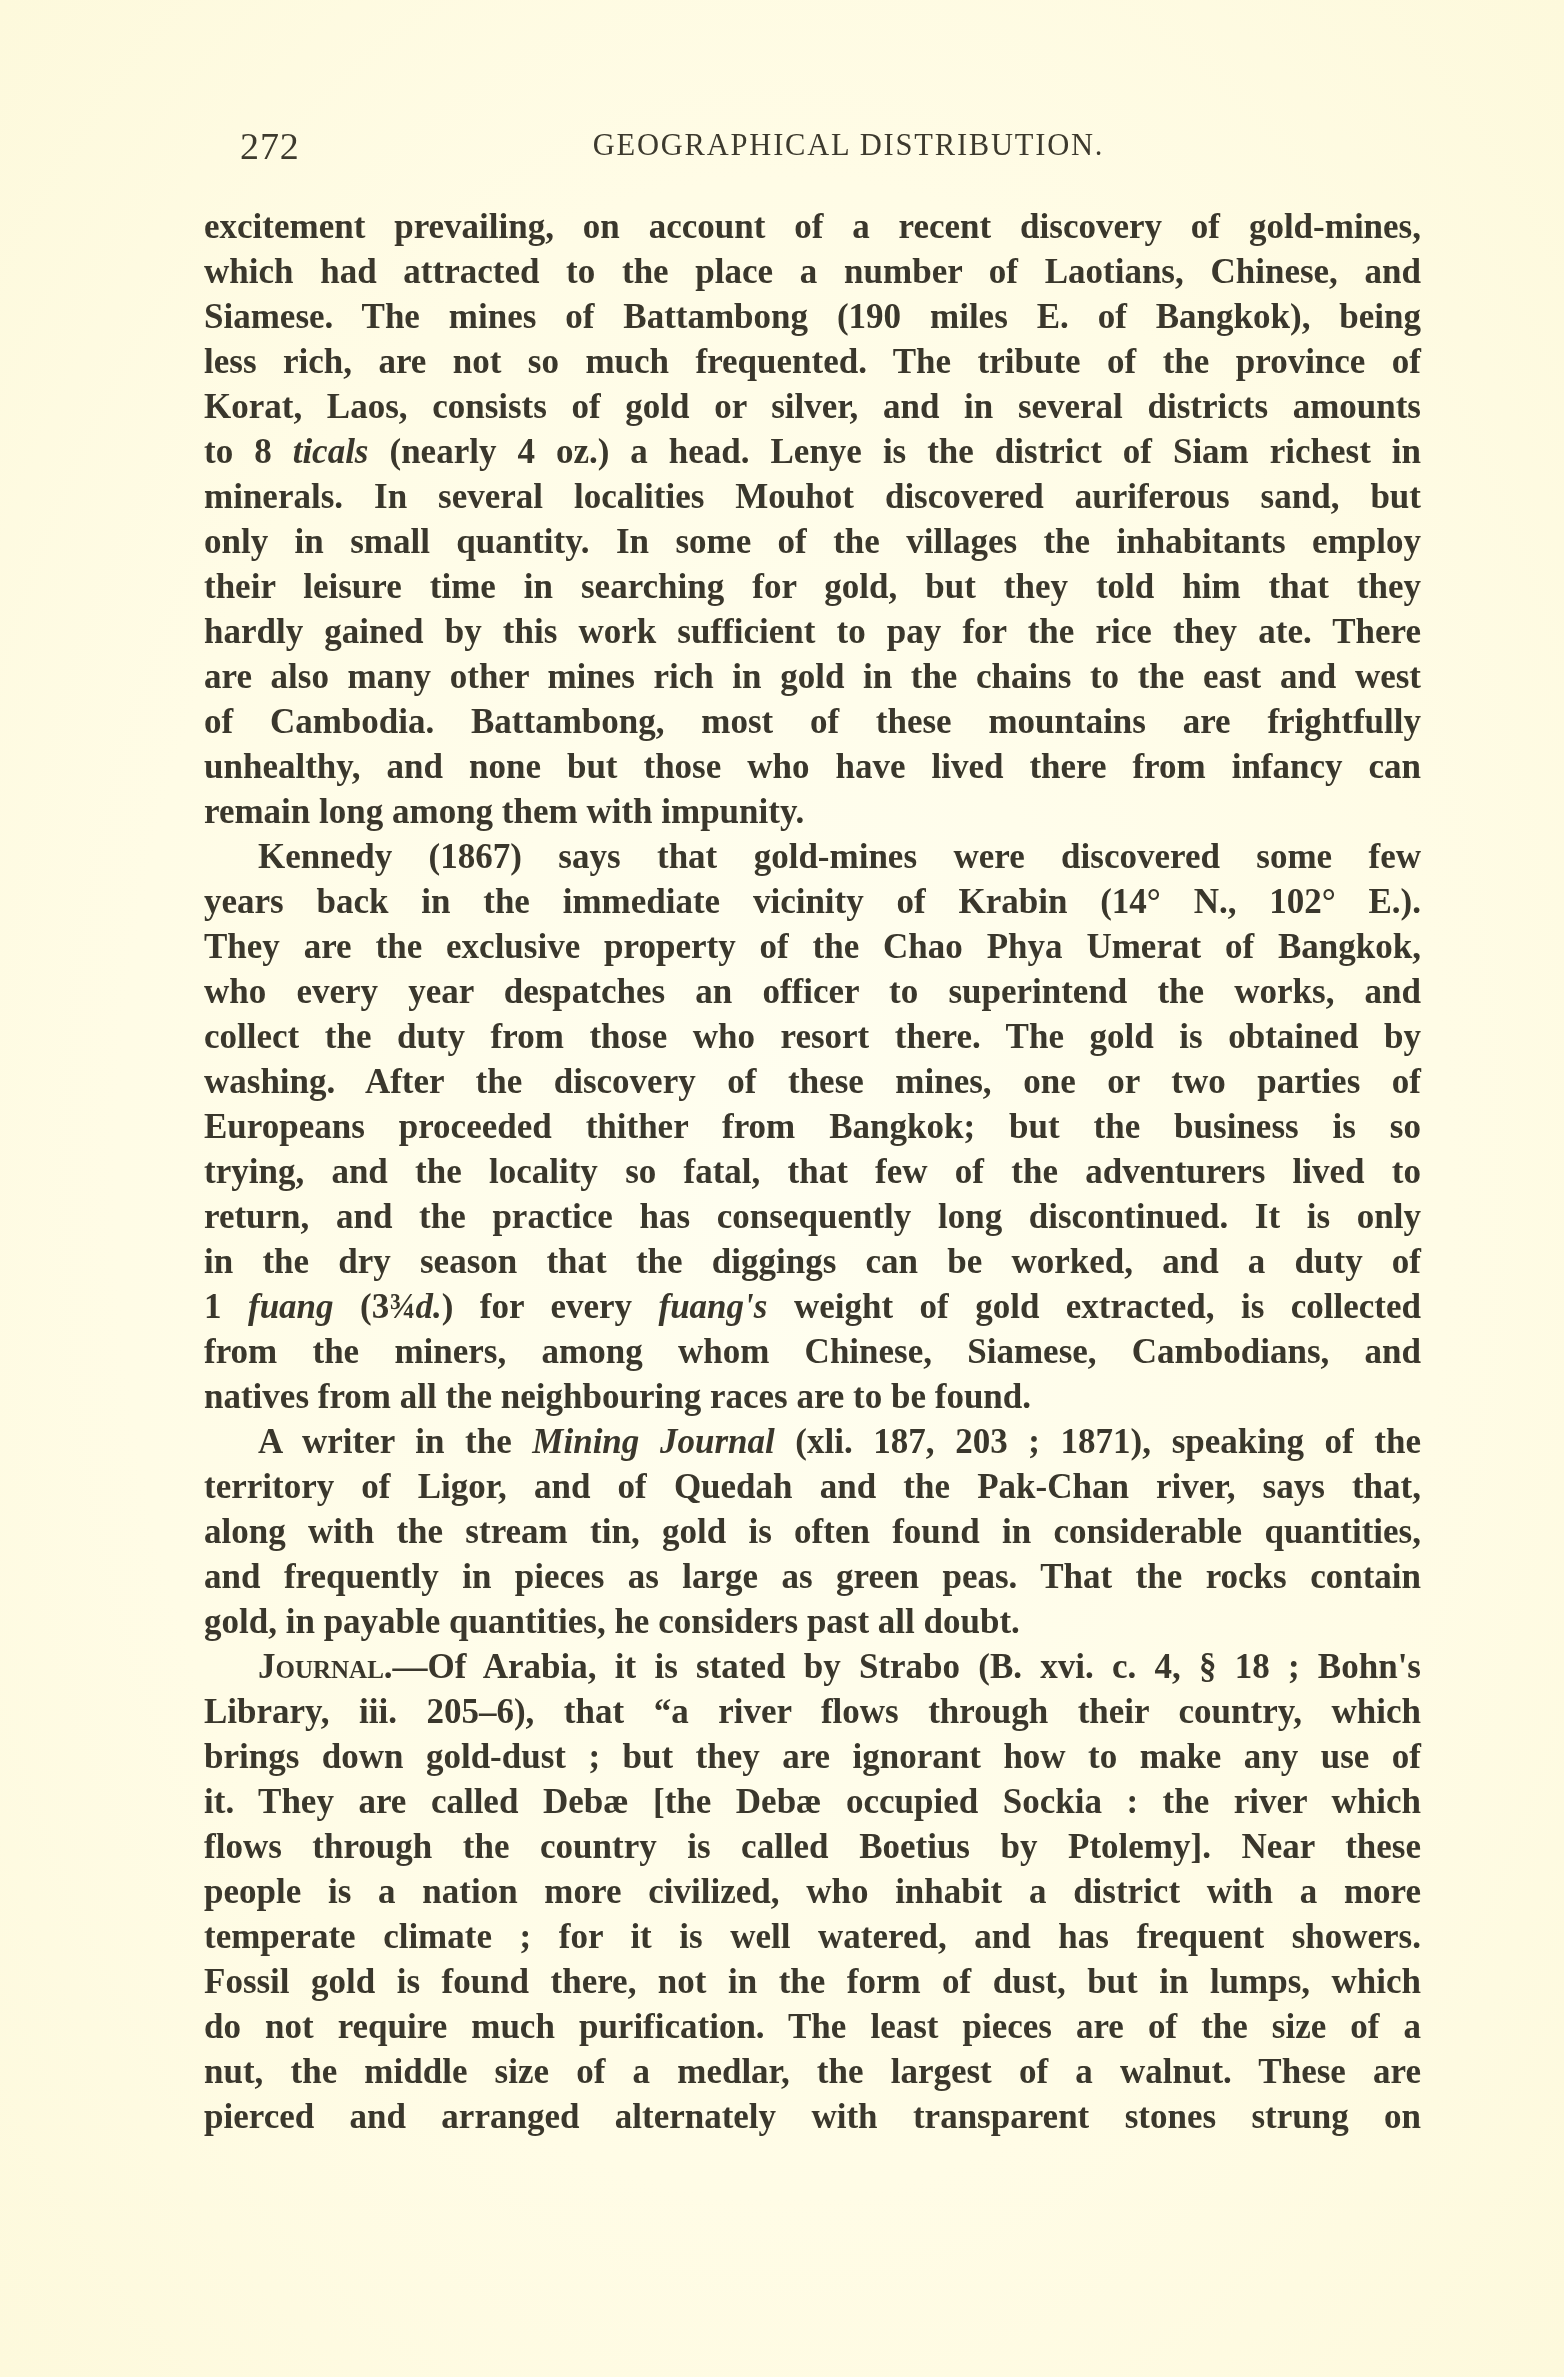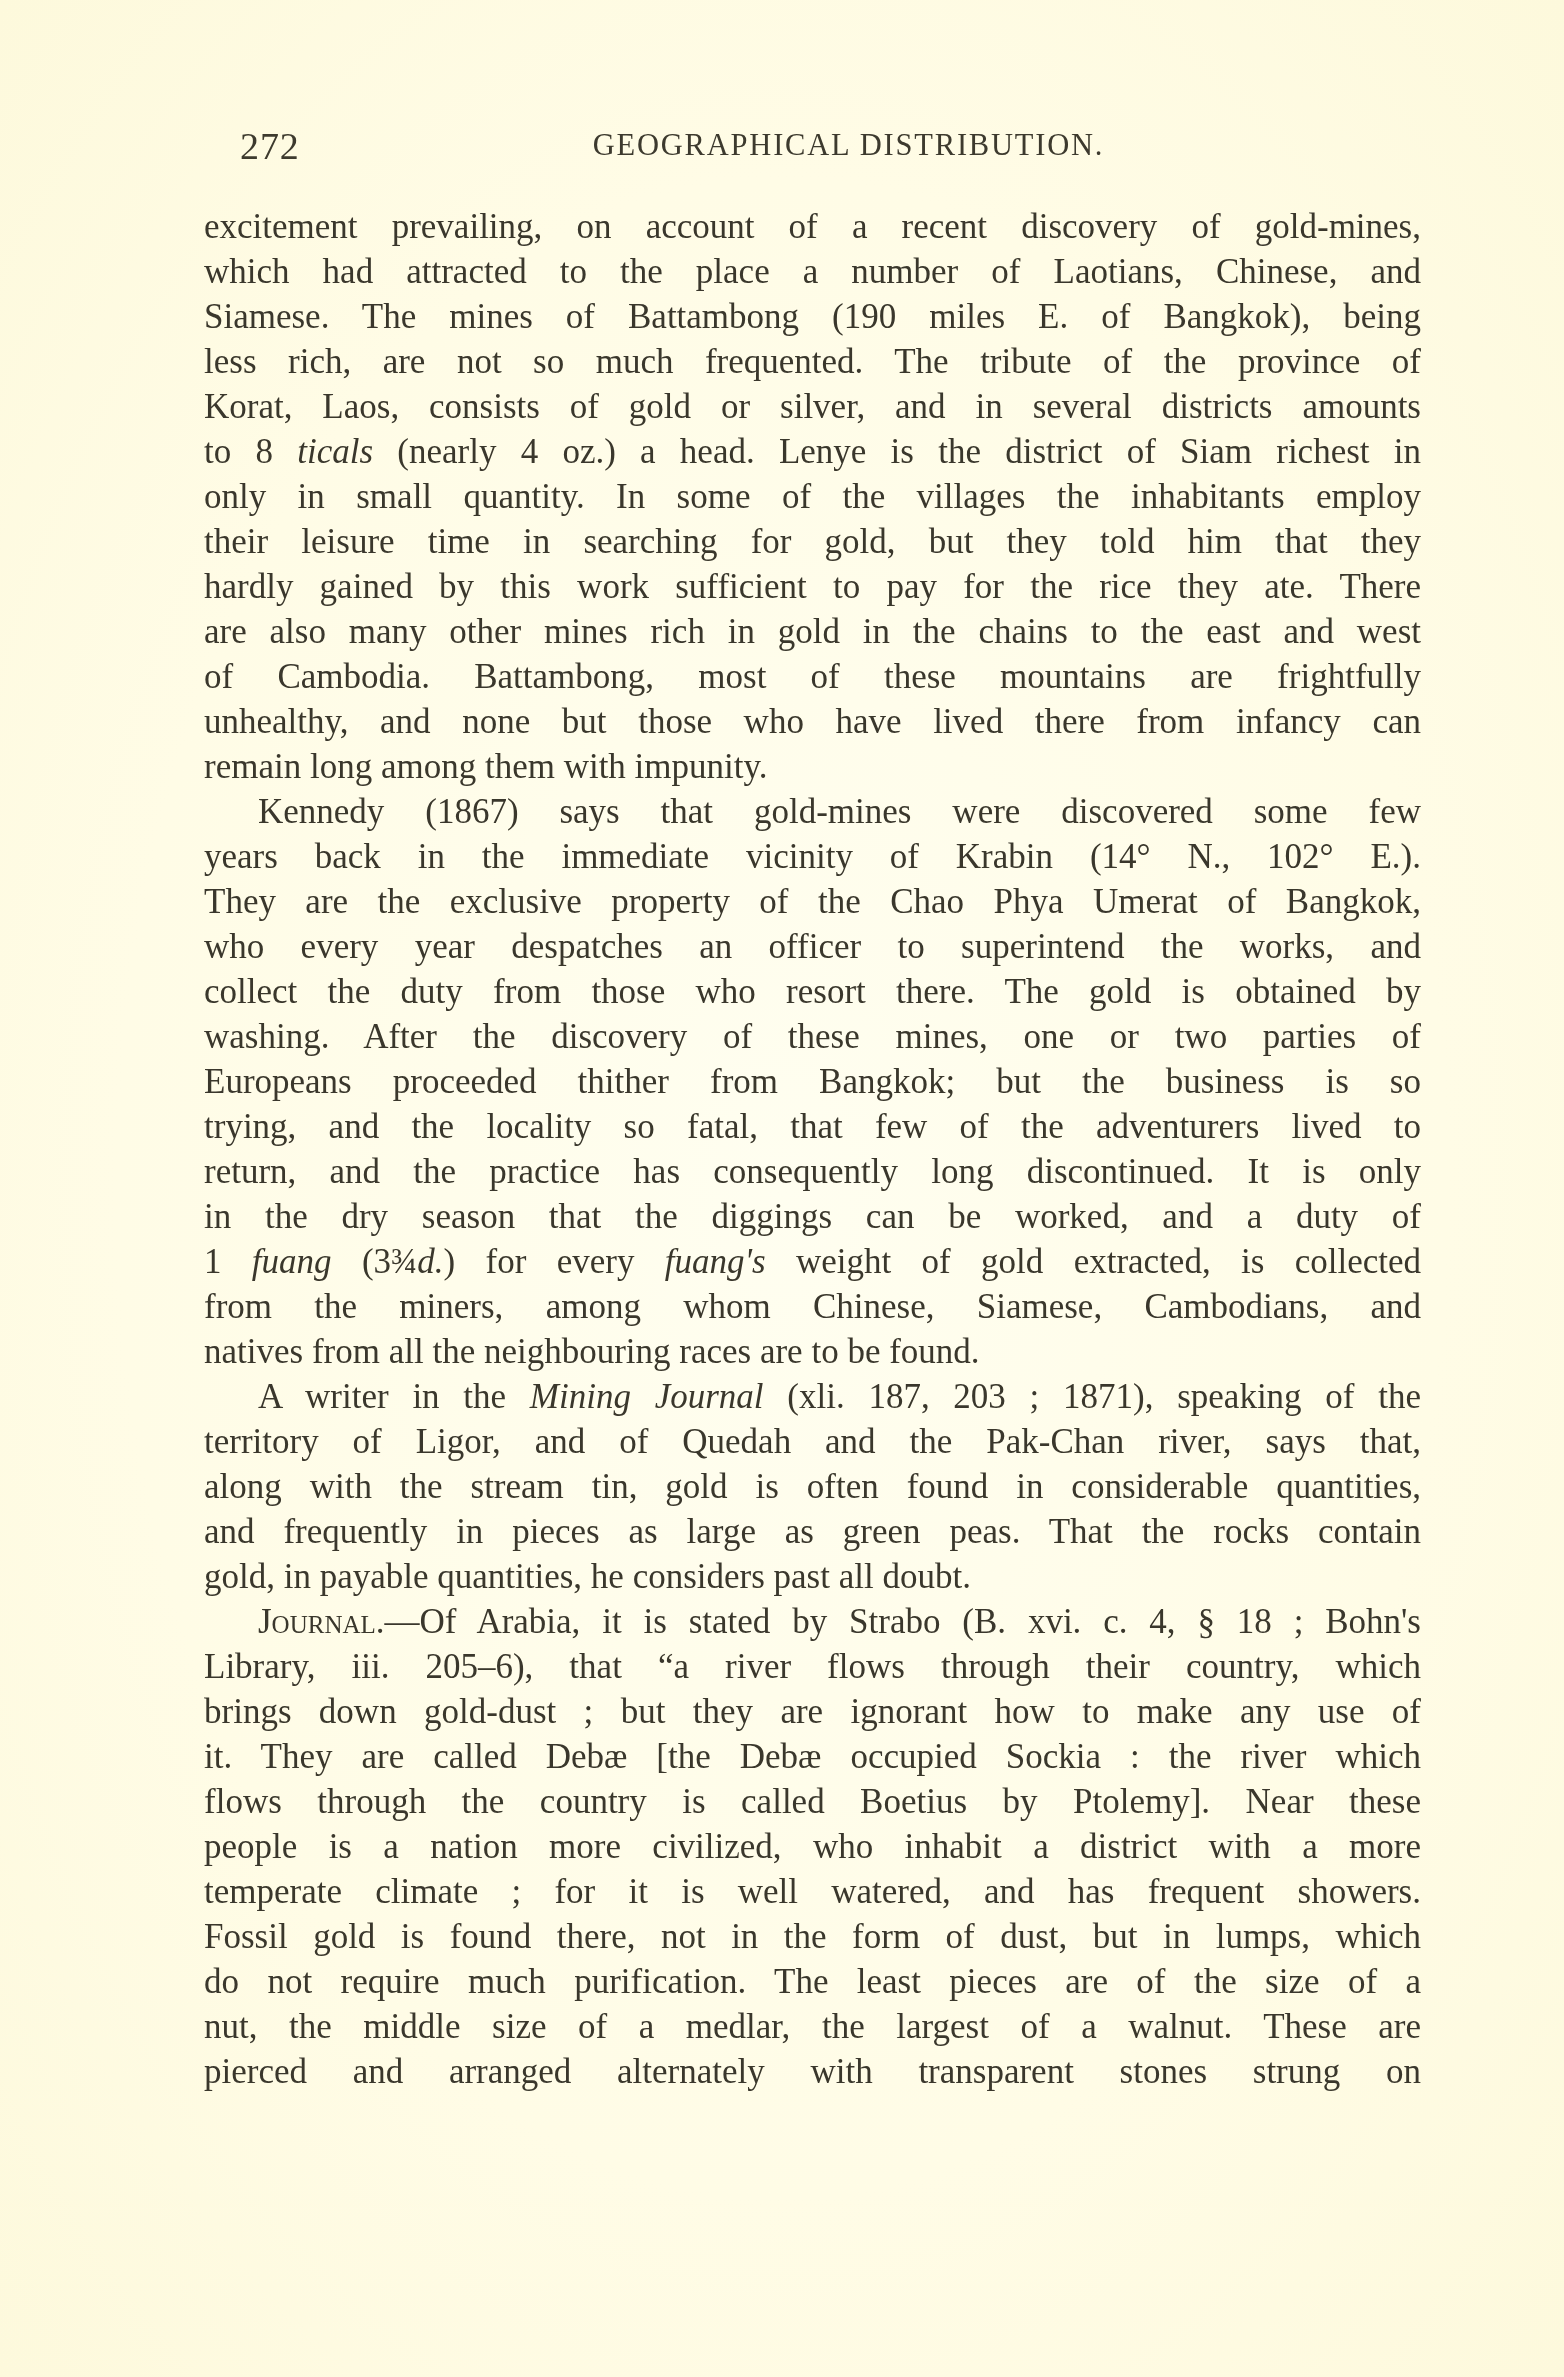--- a/index.html
+++ b/index.html
@@ -48,20 +48,21 @@
     padding-left: 0;
   }
   .body-text {
     position: absolute;
     top: 204px;
     left: 204px;
     width: 1217px;
     font-family: "Liberation Serif", "DejaVu Serif", serif;
     font-size: 35px;
     color: #3a372c;
+    font-weight: bold;
   }
   .line {
     height: 45px;
     line-height: 45px;
     white-space: nowrap;
     text-align: justify;
     text-align-last: justify;
     overflow: visible;
   }
   .line.last {
@@ -83,20 +84,21 @@
     <span class="running-head">GEOGRAPHICAL DISTRIBUTION.</span>
   </div>
 
   <div class="body-text" id="body-text">
       <div class="line"><span>excitement prevailing, on account of a recent discovery of gold-mines,</span></div>
       <div class="line"><span>which had attracted to the place a number of Laotians, Chinese, and</span></div>
       <div class="line"><span>Siamese.  The mines of Battambong (190 miles E. of Bangkok), being</span></div>
       <div class="line"><span>less rich, are not so much frequented.  The tribute of the province of</span></div>
       <div class="line"><span>Korat, Laos, consists of gold or silver, and in several districts amounts</span></div>
       <div class="line"><span>to 8 </span><span class="it">ticals</span><span> (nearly 4 oz.) a head.  Lenye is the district of Siam richest in</span></div>
+      <div class="line"><span>minerals.  In several localities Mouhot discovered auriferous sand, but</span></div>
       <div class="line"><span>only in small quantity.  In some of the villages the inhabitants employ</span></div>
       <div class="line"><span>their leisure time in searching for gold, but they told him that they</span></div>
       <div class="line"><span>hardly gained by this work sufficient to pay for the rice they ate.  There</span></div>
       <div class="line"><span>are also many other mines rich in gold in the chains to the east and west</span></div>
       <div class="line"><span>of Cambodia.  Battambong, most of these mountains are frightfully</span></div>
       <div class="line"><span>unhealthy, and none but those who have lived there from infancy can</span></div>
       <div class="line last"><span>remain long among them with impunity.</span></div>
       <div class="line indent"><span>Kennedy (1867) says that gold-mines were discovered some few</span></div>
       <div class="line"><span>years back in the immediate vicinity of Krabin (14° N., 102° E.).</span></div>
       <div class="line"><span>They are the exclusive property of the Chao Phya Umerat of Bangkok,</span></div>

